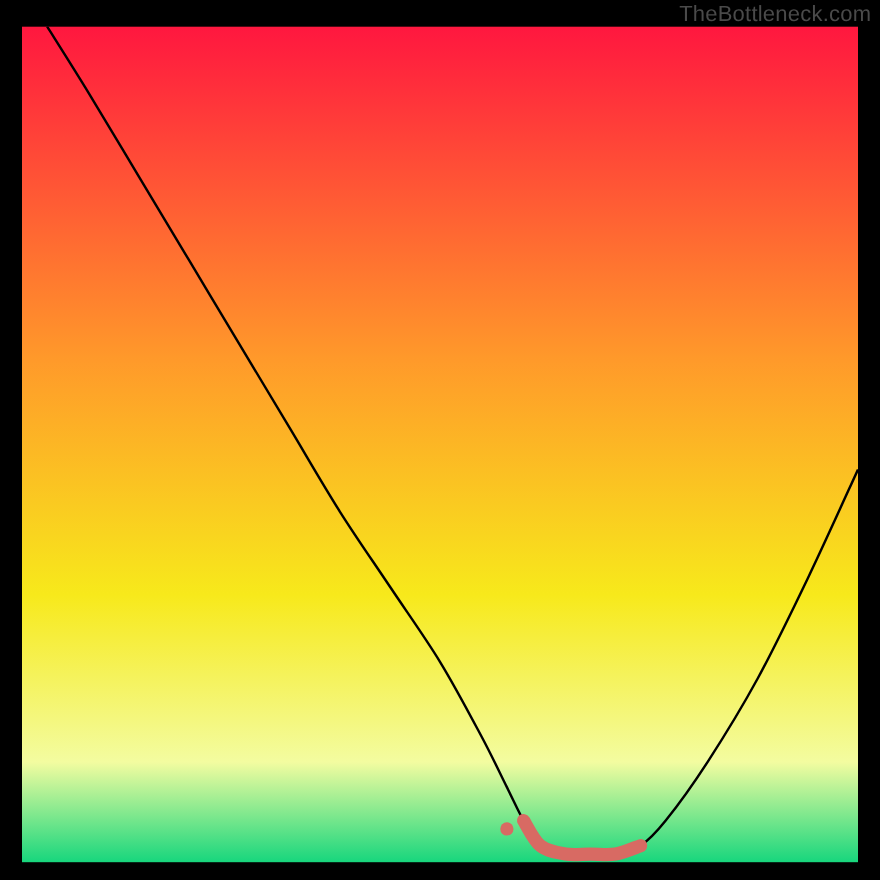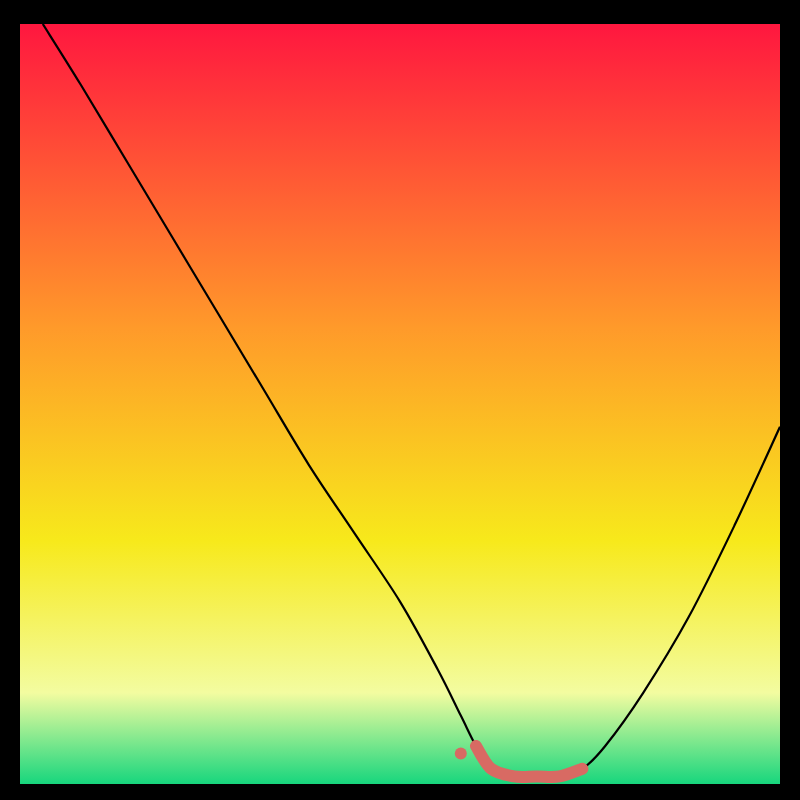--- a/index.html
+++ b/index.html
@@ -27,20 +27,21 @@
     top: 24px;
     width: 760px;
     height: 760px;
   }
   svg { display: block; }
 </style>
 </head>
 <body>
 
 <div class="frame">
+  <div class="watermark">TheBottleneck.com</div>
   <div class="plot">
     <svg id="svg" width="760" height="760" viewBox="0 0 760 760">
       <defs>
         <linearGradient id="bg" x1="0" y1="0" x2="0" y2="1">
             <stop offset="0%" stop-color="#ff173f"></stop>
             <stop offset="40%" stop-color="#ff9a2a"></stop>
             <stop offset="68%" stop-color="#f7e91b"></stop>
             <stop offset="88%" stop-color="#f3fca0"></stop>
             <stop offset="100%" stop-color="#17d67d"></stop>
           </linearGradient>

